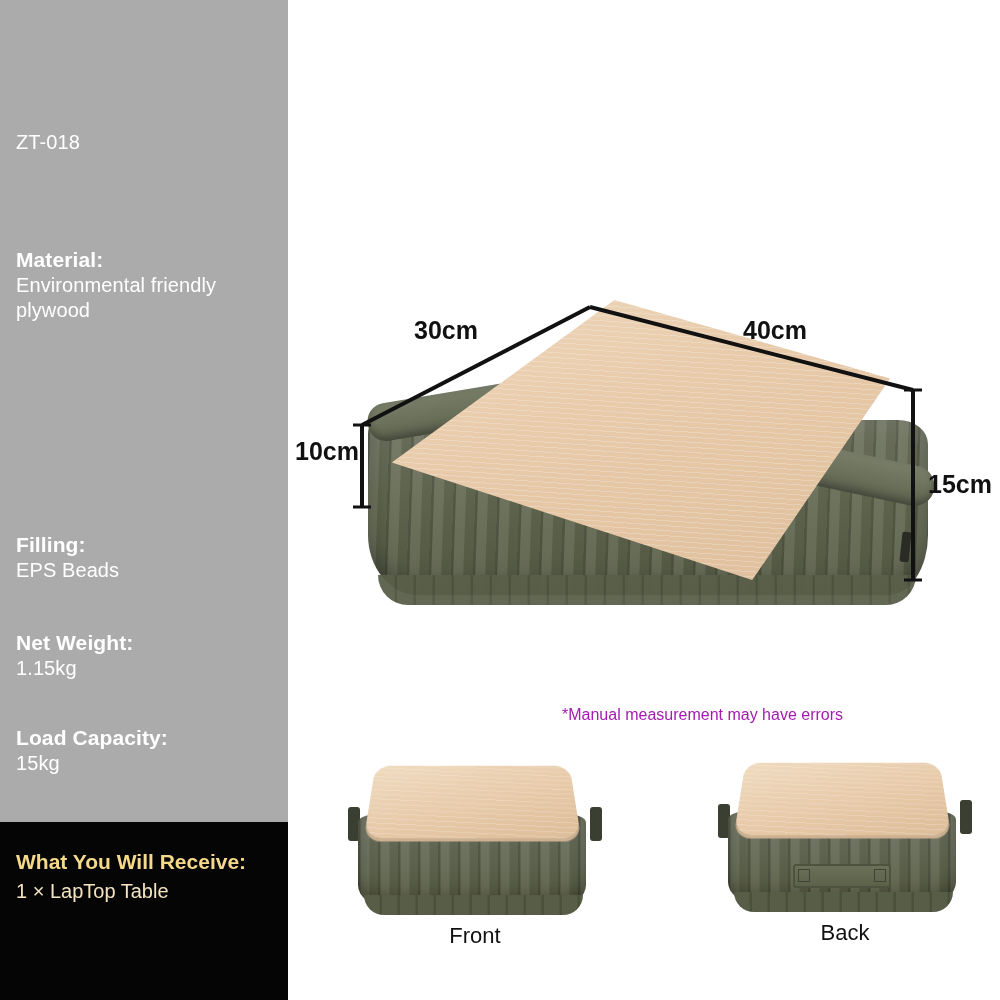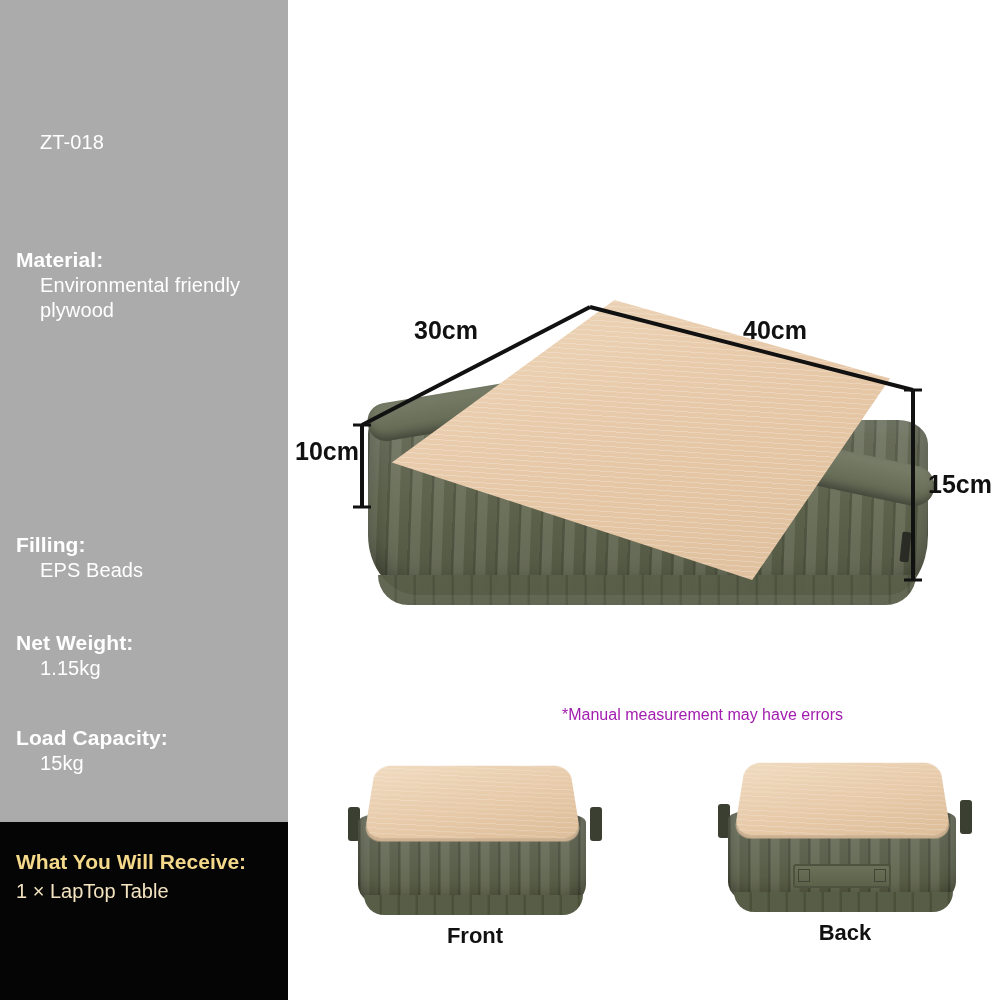--- a/index.html
+++ b/index.html
@@ -18,21 +18,20 @@
     background:#ababab;
   }
   .spec{position:absolute;left:16px;width:262px;}
   .spec .lbl{
     font-weight:bold;color:#ffffff;font-size:21px;line-height:26px;
     letter-spacing:.1px;
   }
   .spec .val{
     color:#ffffff;font-size:20px;line-height:25px;font-weight:400;
     letter-spacing:.1px;
-    margin-left:24px;
   }
 
   #receive-box{
     position:absolute;left:0;top:822px;width:288px;height:178px;
     background:#050505;
   }
   #receive-box .rlbl{
     position:absolute;left:16px;top:28px;width:272px;
     font-weight:bold;font-size:21px;color:#f5d98a;letter-spacing:0px;
   }
@@ -173,21 +172,21 @@
     content:"";position:absolute;top:3px;width:10px;height:11px;
     border:1.5px solid #3f4434;
   }
   .t-handle:before{left:3px;}
   .t-handle:after{right:3px;}
   .t-strap{
     position:absolute;width:12px;height:34px;background:#3a3f31;border-radius:3px;
   }
   .t-caption{
     position:absolute;top:168px;width:250px;text-align:center;
-    font-weight:bold;font-size:22px;color:#111;
+    font-weight:normal;font-size:22px;color:#111;
   }
 </style>
 </head>
 <body>
 
 <div id="page">
 
   <div id="sidebar">
 
     <div class="spec" style="top:130px">

